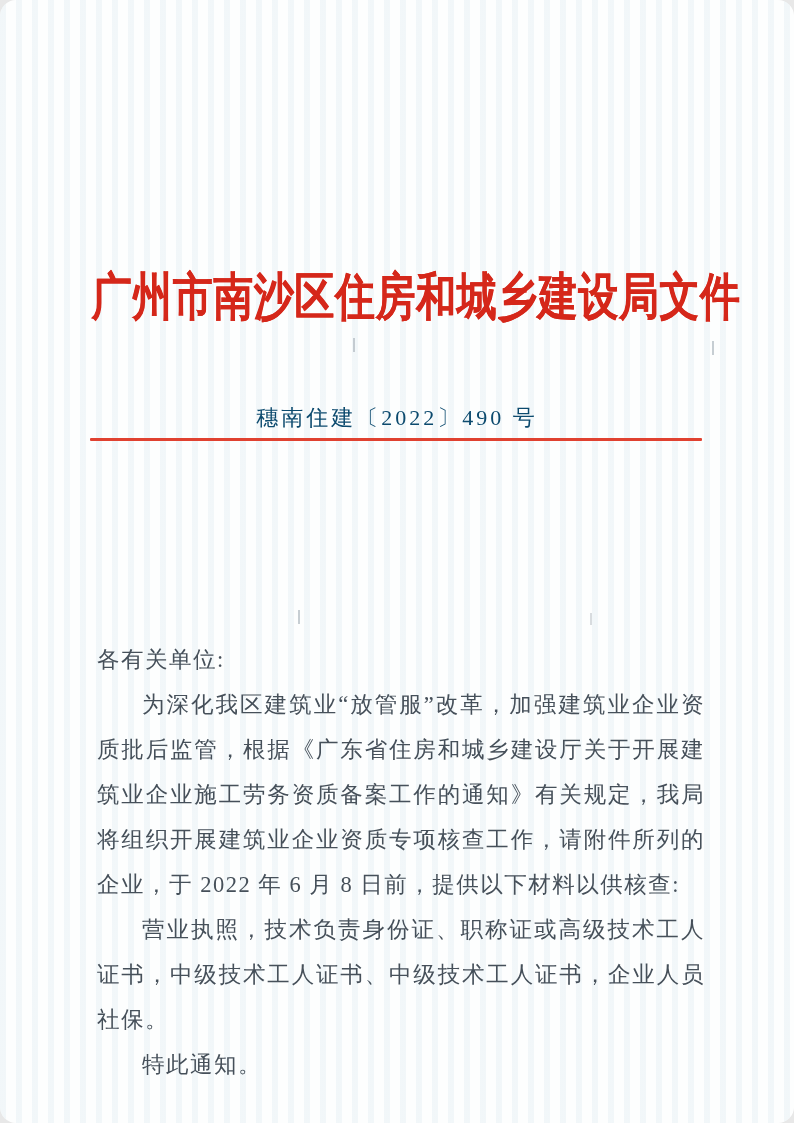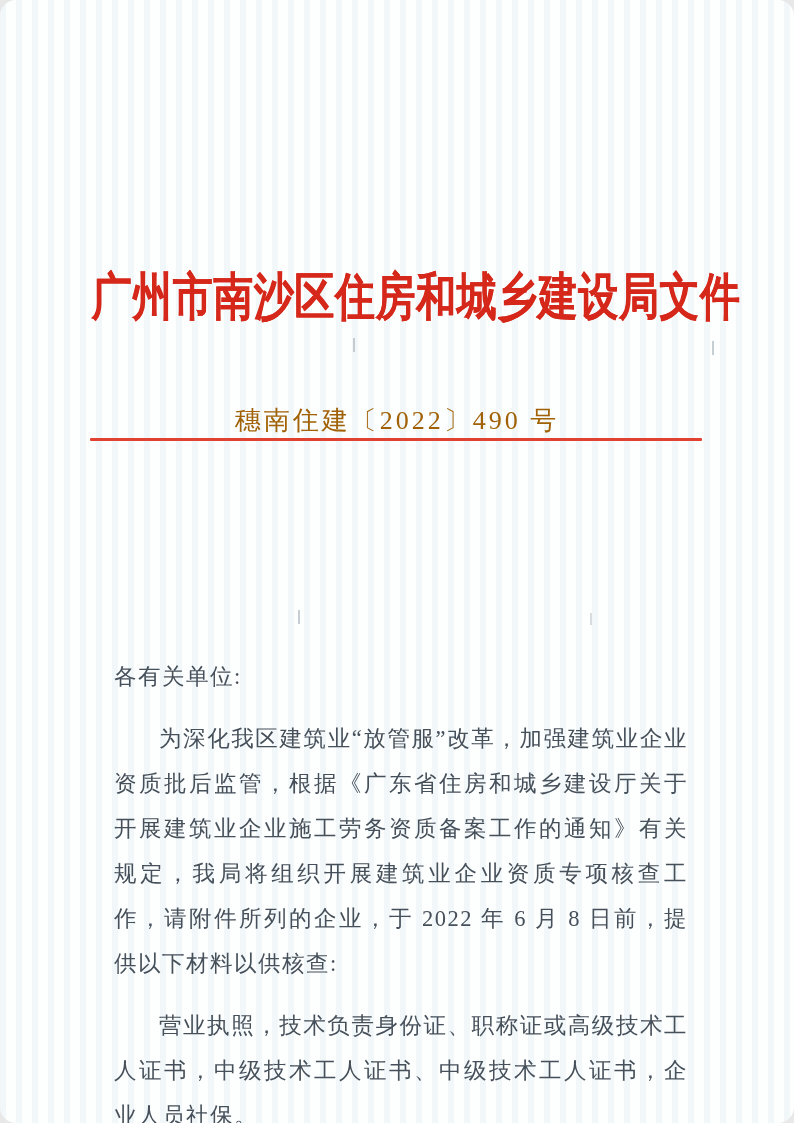--- a/index.html
+++ b/index.html
@@ -42,23 +42,23 @@
     letter-spacing: 1px;
     color: #d5271a;
     text-shadow: 0.5px 0 0 #d5271a;
   }
   .doc-number {
     position: absolute;
     top: 403px;
     left: 0;
     width: 100%;
     text-align: center;
-    font-size: 26px;
+    font-size: 22px;
     letter-spacing: 3px;
-    color: #a16207;
+    color: #0c4a6e;
   }
   .red-rule {
     position: absolute;
     top: 438px;
     left: 90px;
     width: 612px;
     height: 3px;
     background: #e04130;
     border-radius: 1px;
   }
@@ -78,21 +78,21 @@
     position: absolute;
     top: 637px;
     left: 97px;
     width: 608px;
     font-size: 22.5px;
     line-height: 45px;
     letter-spacing: 1.5px;
     color: #46505a;
     text-align: justify;
   }
-  .body-text p { margin: 17px; font-family: Liberation Serif, serif; }
+  .body-text p { margin: 0; font-family: Liberation Serif, serif; }
   .body-text p.indent { text-indent: 2em; }
   
   .artifact {
     position: absolute;
     width: 1.5px;
     height: 14px;
     background: #aab4bb;
     opacity: 0.65;
   }
   .artifact.a1 { top: 338px; left: 353px; }

